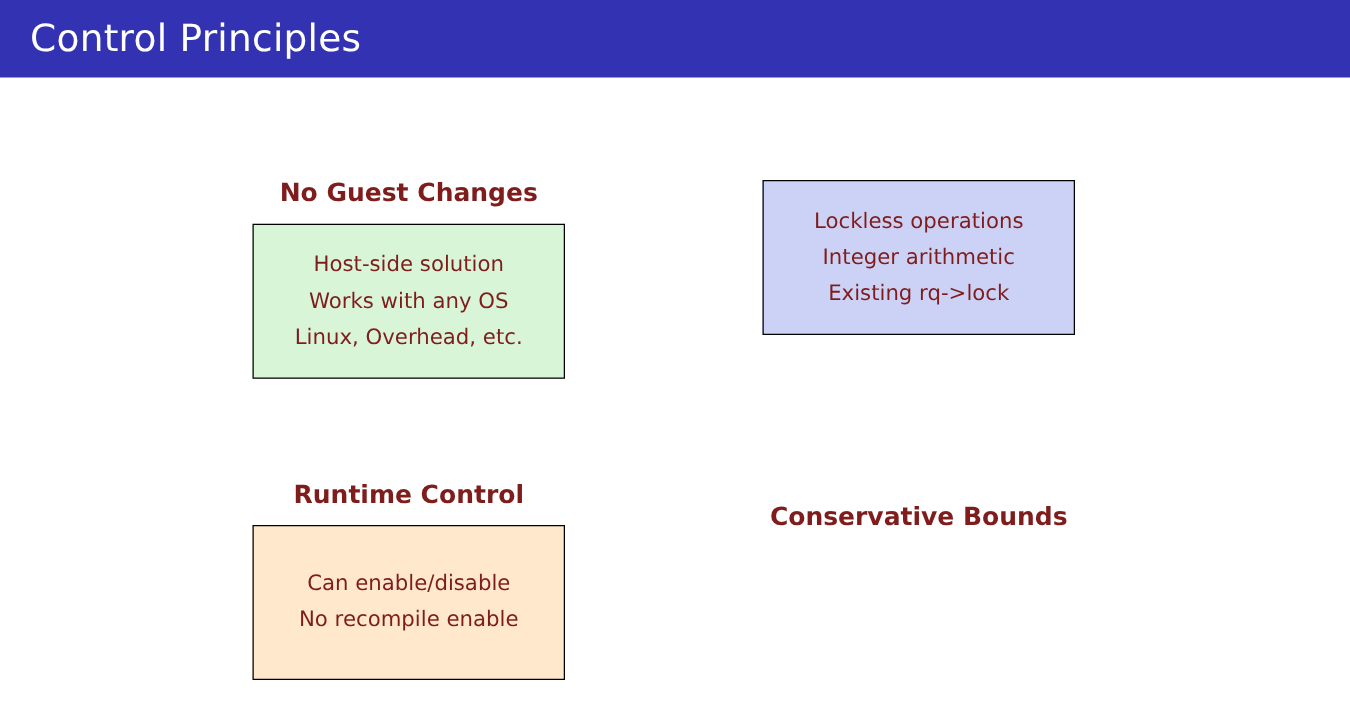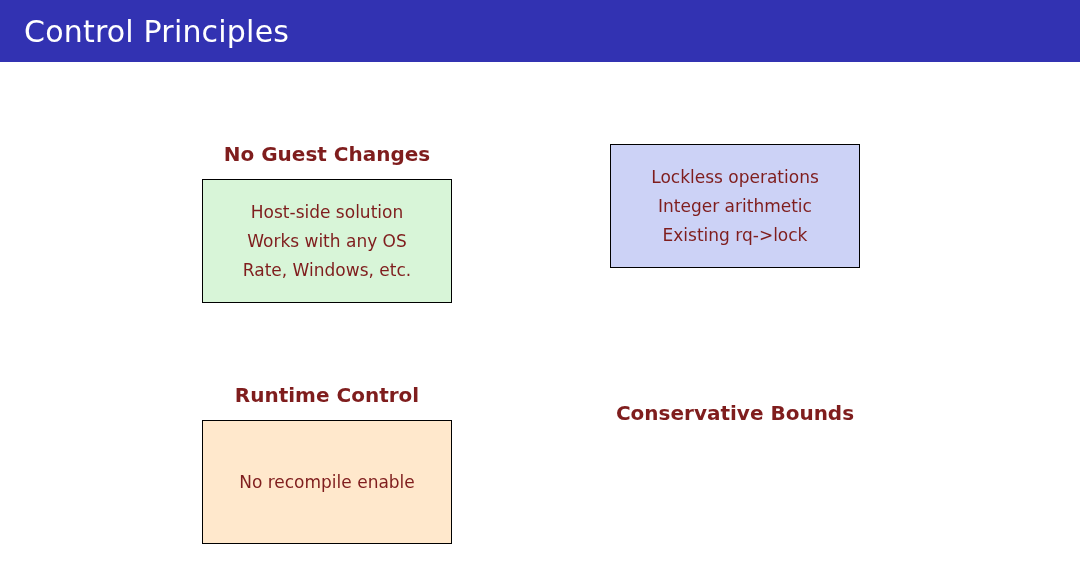--- a/index.html
+++ b/index.html
@@ -71,35 +71,36 @@
 
   <div class="header" style="background-color: rgb(50, 50, 178);">
     <span class="header-title">Control Principles</span>
   </div>
 
   <div class="card card-pos-1">
     <div class="card-title">No Guest Changes</div>
     <div class="card-box" style="background-color: rgb(216, 245, 216);">
       <div class="card-line">Host-side solution</div>
       <div class="card-line">Works with any OS</div>
-      <div class="card-line">Rate, Windows, etc.</div>
+      <div class="card-line">Linux, Overhead, etc.</div>
     </div>
   </div>
 
   <div class="card card-pos-2">
     <div class="card-box" style="background-color: rgb(204, 210, 246);">
       <div class="card-line">Lockless operations</div>
       <div class="card-line">Integer arithmetic</div>
       <div class="card-line">Existing rq-&gt;lock</div>
     </div>
   </div>
 
   <div class="card card-pos-3">
     <div class="card-title">Runtime Control</div>
     <div class="card-box" style="background-color: rgb(255, 232, 204);">
+      <div class="card-line">Can enable/disable</div>
       <div class="card-line">No recompile enable</div>
     </div>
   </div>
 
   <div class="card card-pos-4">
     <div class="card-title">Conservative Bounds</div>
   </div>
 
 </div>
 

